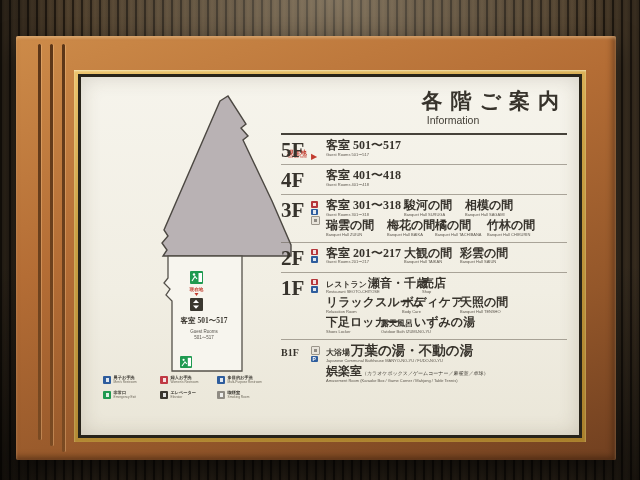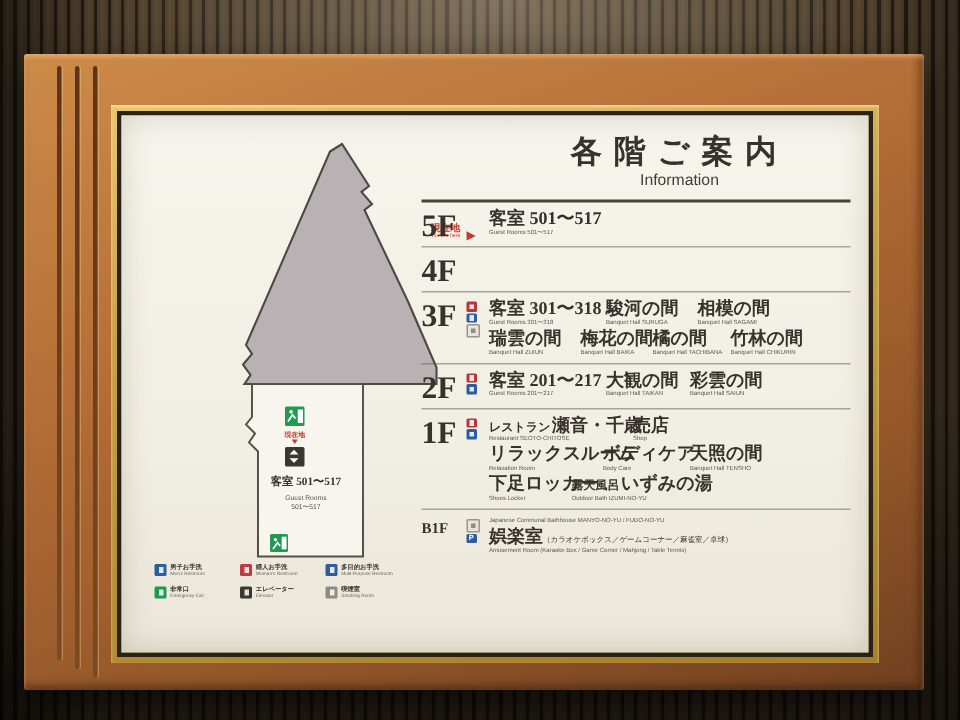--- a/index.html
+++ b/index.html
@@ -42,21 +42,21 @@
   .legend-jp{font-family:"Liberation Sans","DejaVu Sans",sans-serif;font-size:4.2px;font-weight:bold;color:#33302a;}
   .legend-en{font-family:"Liberation Sans","DejaVu Sans",sans-serif;font-size:3.2px;color:#6b6659;}
   
   .yah{position:absolute;left:202px;top:72px;width:28px;text-align:center;color:#c23b2e;line-height:1.1;}
   .yah-jp{font-size:6.5px;font-weight:bold;font-family:"Liberation Sans","DejaVu Sans",sans-serif;}
   .yah-en{font-size:3.5px;font-family:"Liberation Sans","DejaVu Sans",sans-serif;}
   .yah-arrow{position:absolute;left:230px;top:75px;color:#c23b2e;font-size:8px;
     font-family:"DejaVu Sans",sans-serif;}
   
   .floor-list{position:absolute;left:200px;top:12px;width:286px;color:#37332c;}
-  .fl-title-jp{font-size:21px;font-weight:bold;letter-spacing:8px;text-align:center;padding-left:58px;line-height:1.15;}
+  .fl-title-jp{font-size:21px;font-weight:bold;letter-spacing:8px;text-align:right;padding-left:58px;line-height:1.15;}
   .fl-title-en{font-family:"Liberation Sans","DejaVu Sans",sans-serif;font-size:10.5px;
     text-align:center;padding-left:58px;color:#413d35;margin-top:1px;}
   .fl-rule{border-bottom:2px solid #46423a;margin-top:7px;}
   .floor-row{display:flex;align-items:flex-start;padding:4px 0 3px 0;
     border-bottom:1px solid rgba(95,88,75,.5);}
   .floor-row.last{border-bottom:none;}
   .f-label{flex:0 0 30px;font-size:21px;font-weight:bold;line-height:1;padding-top:1px;}
   .f-label.small{font-size:10px;padding-top:4px;}
   .f-icons{flex:0 0 15px;display:flex;flex-direction:column;gap:1px;padding-top:2px;}
   .f-ic{width:6.5px;height:6.5px;border-radius:1px;position:relative;}
@@ -189,20 +189,28 @@
                     <span class="item-jp big">客室 501〜517</span>
                     <span class="item-en">Guest Rooms 501〜517</span>
                   </span>
                 </div>
               </div>
             </div>
 
             <div class="floor-row">
               <div class="f-label">4F</div>
               <div class="f-icons"></div>
+              <div class="f-content">
+                <div class="f-line">
+                  <span class="item" style="width:96px">
+                    <span class="item-jp big">客室 401〜418</span>
+                    <span class="item-en">Guest Rooms 401〜418</span>
+                  </span>
+                </div>
+              </div>
             </div>
 
             <div class="floor-row">
               <div class="f-label">3F</div>
               <div class="f-icons">
                 <span class="f-ic ic-red"></span>
                 <span class="f-ic ic-blue"></span>
                 <span class="f-ic ic-light"></span>
               </div>
               <div class="f-content">
@@ -311,20 +319,21 @@
 
             <div class="floor-row last">
               <div class="f-label small">B1F</div>
               <div class="f-icons">
                 <span class="f-ic ic-light"></span>
                 <span class="f-ic ic-p"></span>
               </div>
               <div class="f-content">
                 <div class="f-line">
                   <span class="item">
+                    <span class="item-jp"><span class="jp-prefix">大浴場</span><span class="big">万葉の湯・不動の湯</span></span>
                     <span class="item-en">Japanese Communal Bathhouse MANYO-NO-YU / FUDO-NO-YU</span>
                   </span>
                 </div>
                 <div class="f-line">
                   <span class="item">
                     <span class="item-jp"><span>娯楽室</span><span class="jp-note">（カラオケボックス／ゲームコーナー／麻雀室／卓球）</span></span>
                     <span class="item-en">Amusement Room (Karaoke Box / Game Corner / Mahjong / Table Tennis)</span>
                   </span>
                 </div>
               </div>

